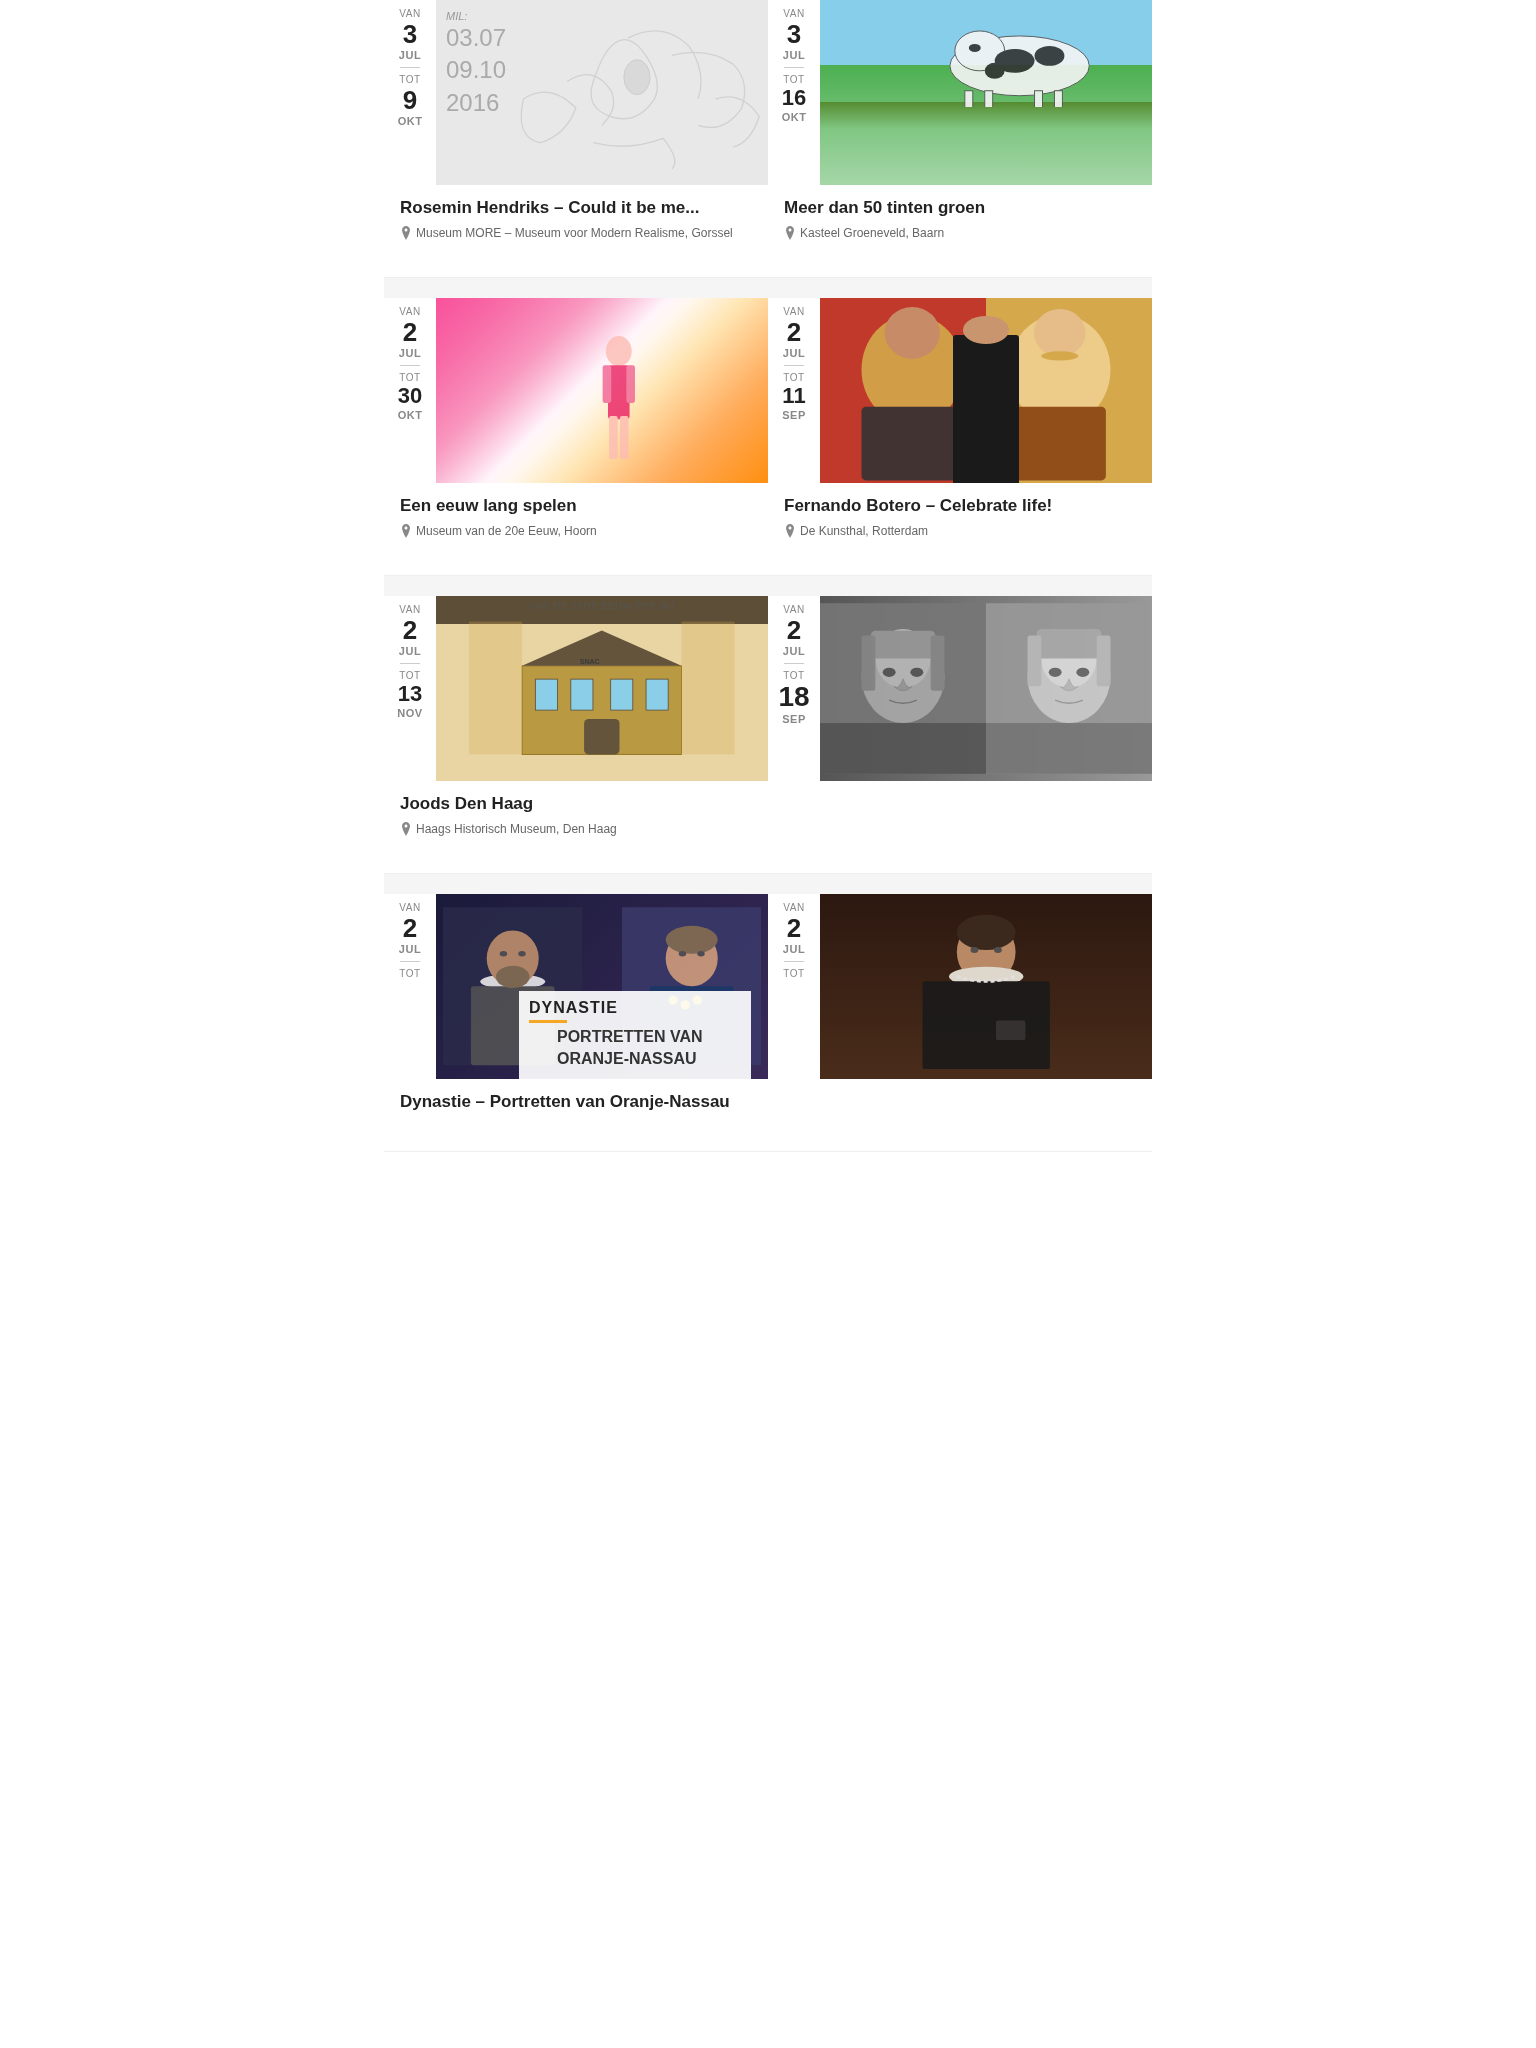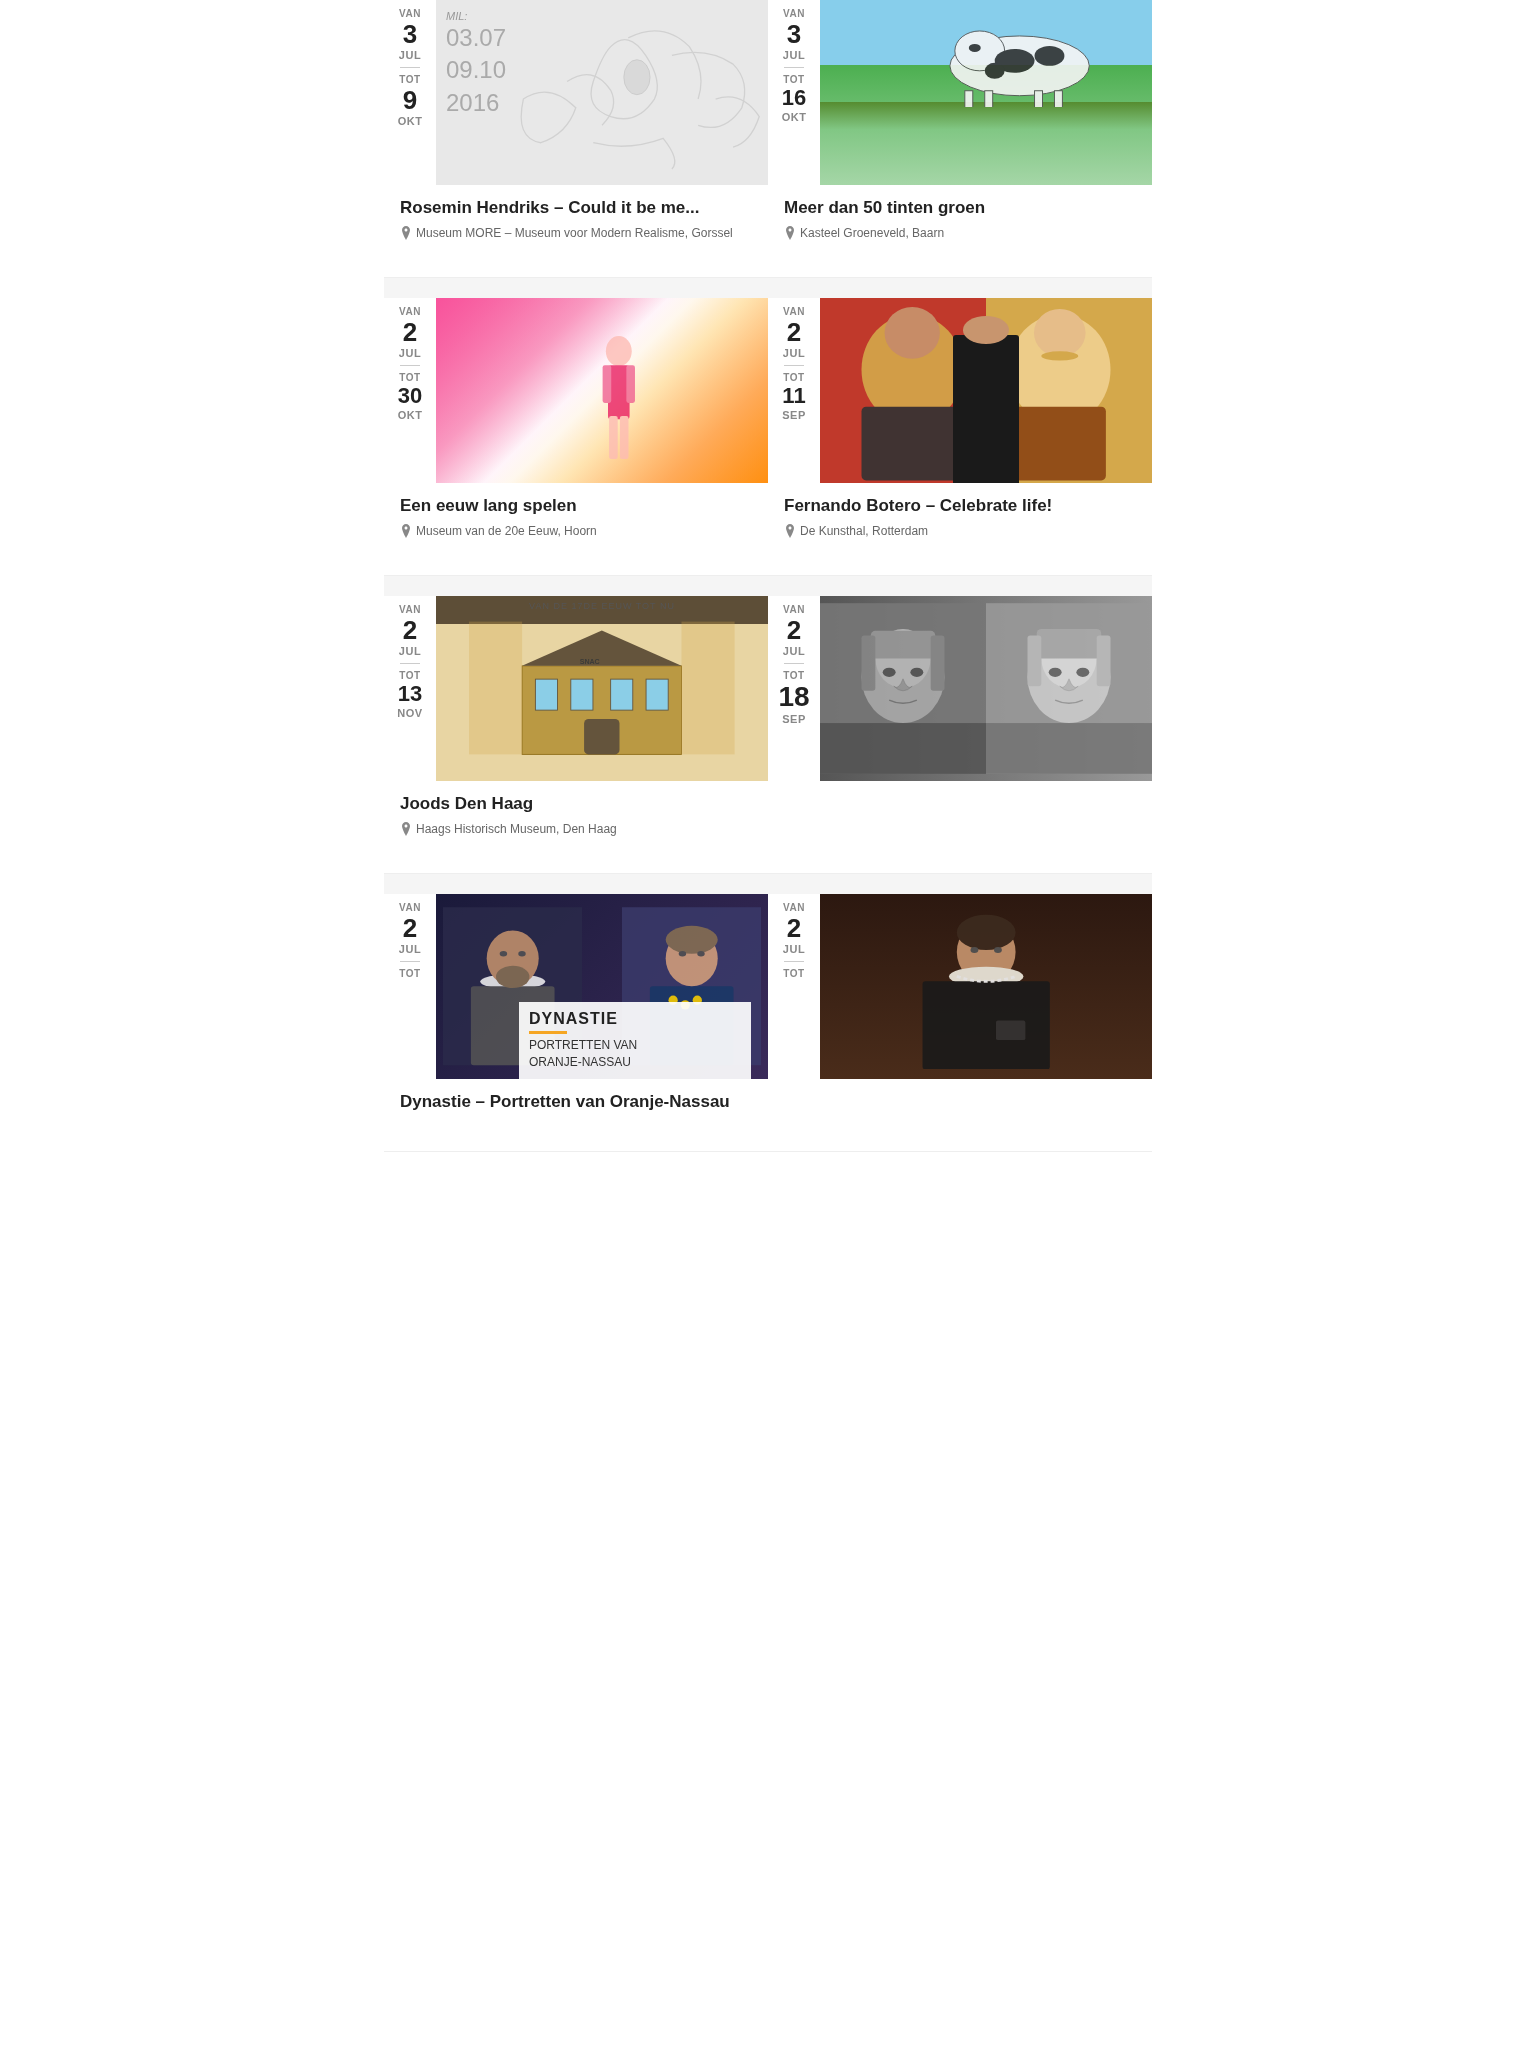--- a/index.html
+++ b/index.html
@@ -36,21 +36,21 @@
       display: flex;
       flex-direction: column;
       align-items: center;
       min-width: 52px;
       padding: 8px 8px 8px 8px;
       flex-shrink: 0;
     }
 
     .date-label {
       font-size: 10px;
-      font-weight: 700;
+      font-weight: 400;
       color: #888;
       text-transform: uppercase;
       letter-spacing: 0.5px;
       margin-bottom: 2px;
       text-align: center;
     }
 
     .date-number {
       font-size: 26px;
       font-weight: 700;
@@ -475,21 +475,21 @@
         <ellipse cx="85" cy="50" rx="4" ry="3" fill="#555"></ellipse>
 
         <circle cx="55" cy="100" r="5" fill="#ffd700"></circle>
         <circle cx="68" cy="105" r="5" fill="#ffd700"></circle>
         <circle cx="81" cy="100" r="5" fill="#ffd700"></circle>
       </svg>
 
       <div style="position:absolute;bottom:0;left:25%;right:5%;background:rgba(255,255,255,0.92);padding:8px 10px;">
         <div style="font-size:16px;font-weight:900;color:#222;letter-spacing:1px;">DYNASTIE</div>
         <div style="width:38px;height:3px;background:#f5a623;margin:3px 0;"></div>
-        <div style="font-size:12px;font-weight:400;color:#333;line-height:1.4;">PORTRETTEN VAN<br>ORANJE-NASSAU</div>
+        <div style="font-size:16px;font-weight:700;color:#333;line-height:1.4;margin-left:28px;">PORTRETTEN VAN<br>ORANJE-NASSAU</div>
       </div>
     </div>
         </div>
       </div>
       <div class="card-inner">
         <div class="card-title">Dynastie – Portretten van Oranje-Nassau</div>
       </div>
     </div>
     <div class="card">
       <div class="date-image-row">

